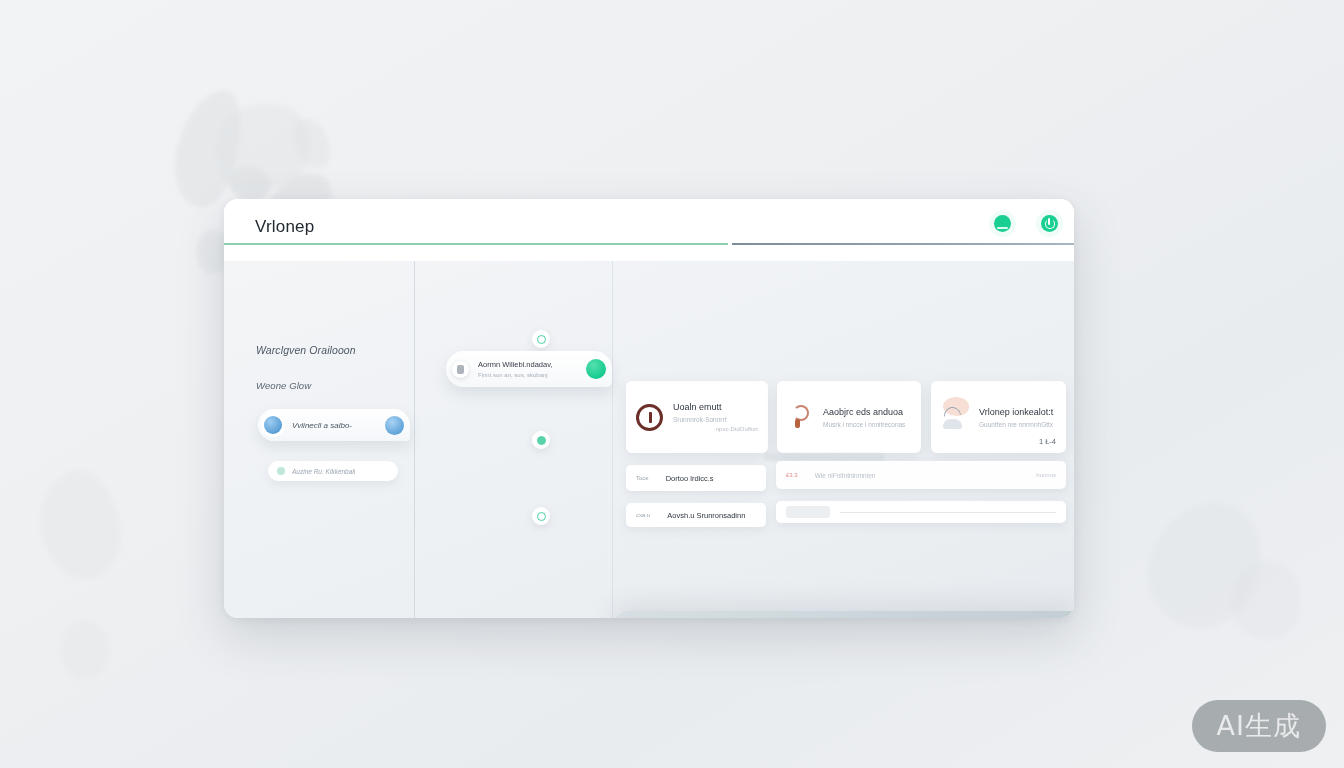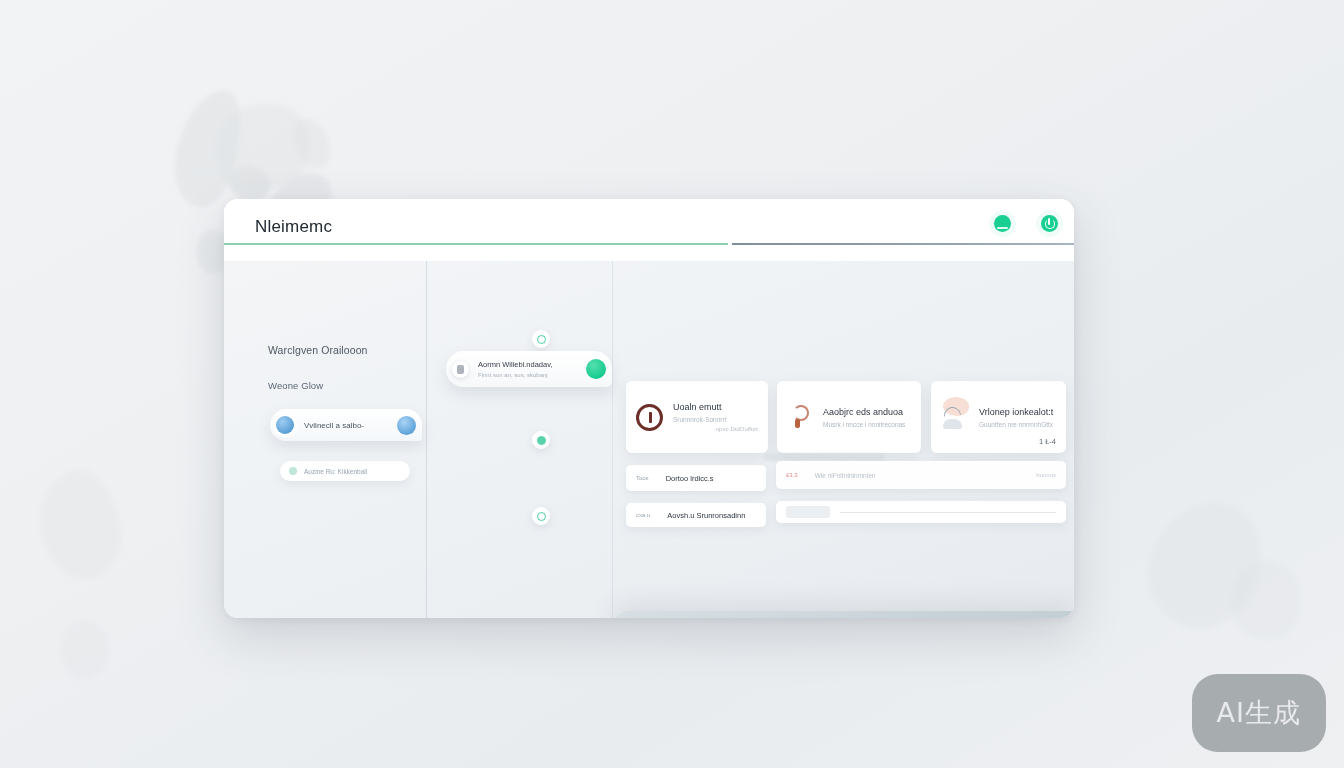--- a/index.html
+++ b/index.html
@@ -167,23 +167,24 @@
   .body {
     position: absolute;
     left: 0; top: 62px;
     width: 850px; height: 357px;
     background: linear-gradient(160deg, #f3f5f7 0%, #eef1f4 50%, #e7ebef 100%);
   }
 
   
   .col-left {
     position: absolute;
-    left: 12px; top: 0;
+    left: 0; top: 0;
     width: 190px; height: 357px;
     border-right: 1px solid rgba(190,200,210,.55);
+    font-style: italic;
   }
   .nav-heading {
     position: absolute;
     left: 32px;
     font-size: 10.5px;
     color: #4e5864;
     letter-spacing: .1px;
   }
   .nav-heading.h1 { top: 83px; }
   .nav-heading.h2 { top: 119px; font-size: 9.5px; color: #5b6674; }
@@ -562,21 +563,21 @@
     border-radius: 14px 0 0 0;
     background: linear-gradient(150deg, rgba(214,222,227,.93) 0%, rgba(196,208,214,.95) 45%, rgba(183,196,203,.96) 100%);
     box-shadow: 0 -6px 26px rgba(70,85,100,.12);
     overflow: hidden;
   }
 
   
   .watermark {
     position: absolute;
     right: 18px; bottom: 16px;
-    padding: 21px 25px;
+    padding: 8px 25px;
     background: rgba(125,130,134,.62);
     border-radius: 26px;
     color: #e9eaec;
     font-size: 27px;
     letter-spacing: 1px;
     font-family: "DejaVu Sans", sans-serif;
   }
 </style>
 </head>
 <body>
@@ -590,21 +591,21 @@
   <div class="bg-blob blob-e"></div>
   <div class="bg-blob blob-f"></div>
   <div class="bg-blob blob-g"></div>
   <div class="bg-blob blob-h"></div>
   <div class="bg-blob blob-i"></div>
   <div class="bg-blob blob-j"></div>
 
   <div id="window">
 
     <div class="header">
-      <div class="header-title">Nleimemc</div>
+      <div class="header-title">Vrlonep</div>
       <div class="header-underline-green"></div>
       <div class="header-underline-blue"></div>
       <div class="header-actions">
         <div class="hdr-icon status"></div>
         <div class="hdr-icon power"></div>
       </div>
     </div>
 
     <div class="body">
 

